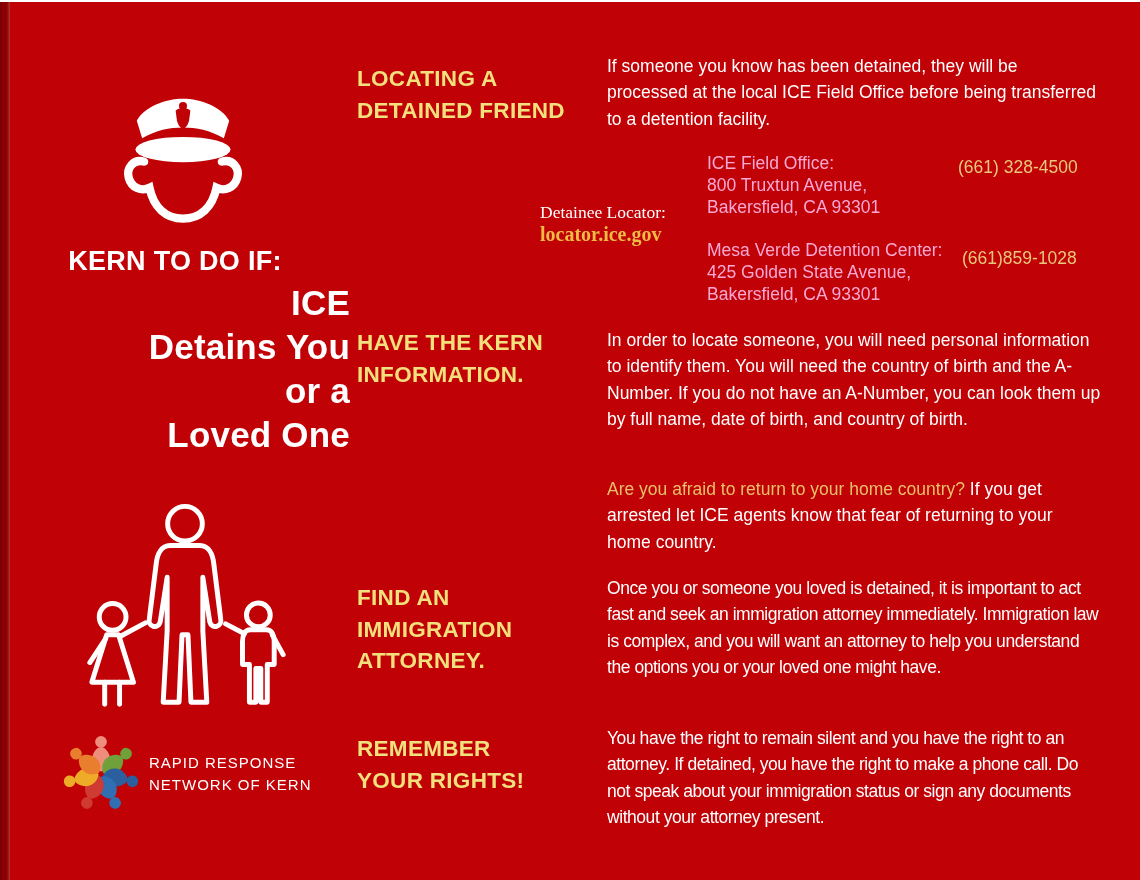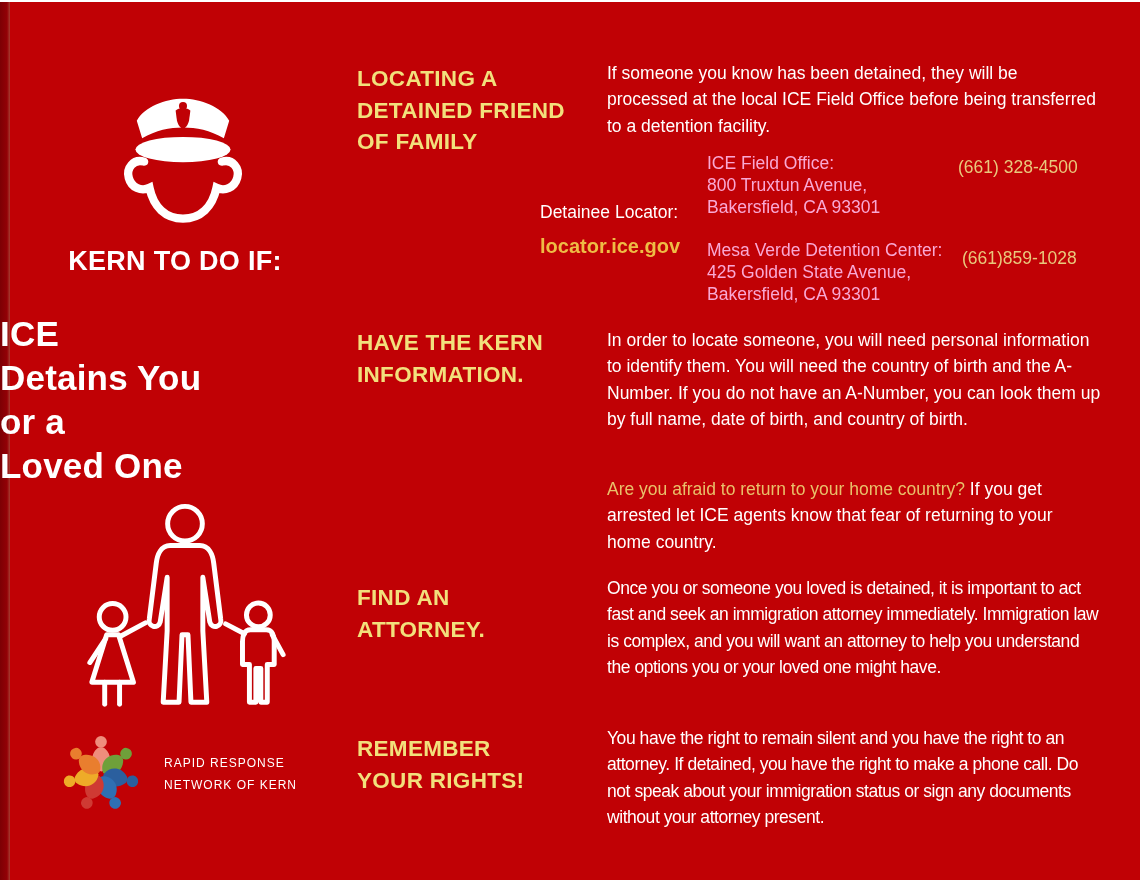--- a/index.html
+++ b/index.html
@@ -9,39 +9,39 @@
     font-family:"Liberation Sans","DejaVu Sans",sans-serif;
     -webkit-font-smoothing:antialiased;
   }
   .topline{position:absolute;top:0;left:0;right:0;height:2px;background:#ffffff;}
   .edge{position:absolute;top:0;left:0;bottom:0;width:10px;
         background:linear-gradient(90deg,#7c0004 0%,#930006 70%,#a63c30 100%);}
   
   .police{position:absolute;left:116px;top:92px;}
   .kicker{position:absolute;left:0;top:246px;width:350px;text-align:center;
           color:#fff;font-weight:bold;font-size:27px;letter-spacing:.3px;}
-  .main-title{position:absolute;left:0;top:281px;width:350px;text-align:left;
-          color:#fff;font-weight:bold;font-size:35px;line-height:44px;letter-spacing:.2px;margin-top:31px;}
+  .main-title{position:absolute;left:0;top:281px;width:350px;text-align:right;
+          color:#fff;font-weight:bold;font-size:35px;line-height:44px;letter-spacing:.2px;}
   .family{position:absolute;left:70px;top:497px;}
   .logo-row{position:absolute;left:60px;top:733px;display:flex;align-items:center;}
   .logo-mark{width:82px;height:82px;flex:0 0 auto;}
-  .logo-text{margin-left:22px;color:#fff;font-size:12px;line-height:22px;
+  .logo-text{margin-left:7px;color:#fff;font-size:15px;line-height:22px;
              letter-spacing:1px;font-weight:400;}
   
   .sec-h{position:absolute;left:357px;width:245px;color:#f2e07c;
          font-size:22.5px;font-weight:bold;line-height:31.5px;letter-spacing:.3px;}
   
   .body-p{position:absolute;left:607px;width:494px;color:#fff;
           font-size:17.5px;line-height:26.3px;}
   .condensed{letter-spacing:-.45px;}
   .addr{position:absolute;left:707px;color:#f9a8d4;font-size:17.5px;line-height:22px;}
   .phone{position:absolute;color:#e9c87c;font-size:17.5px;}
-  .locator{position:absolute;left:540px;top:202px;white-space:nowrap;}
+  .locator{position:absolute;left:540px;top:202px;white-space:nowrap;font-family:Liberation Serif, serif;}
   .locator-label{color:#fff;font-size:17.5px;}
-  .locator-url{color:#eebc45;font-size:20px;font-weight:bold;margin-top:12px;}
+  .locator-url{color:#eebc45;font-size:20px;font-weight:bold;margin-top:0;}
   .highlight{color:#e9c06a;}
   svg{display:block;}
 </style>
 </head>
 <body>
 
 <div class="canvas">
   <div class="edge"></div>
   <div class="topline"></div>
 
@@ -121,39 +121,39 @@
     </svg>
     <div class="logo-text">
       <div>RAPID RESPONSE</div>
       <div>NETWORK OF KERN</div>
     </div>
   </div>
 
   <div class="sec-h" style="top:63px">
     <div>LOCATING A</div>
     <div>DETAINED FRIEND</div>
-    <div>OF FAMILY</div>
   </div>
 
   <div class="sec-h" style="top:327px">
     <div>HAVE THE KERN</div>
     <div>INFORMATION.</div>
   </div>
 
   <div class="sec-h" style="top:582px">
     <div>FIND AN</div>
+    <div>IMMIGRATION</div>
     <div>ATTORNEY.</div>
   </div>
 
   <div class="sec-h" style="top:733px">
     <div>REMEMBER</div>
     <div>YOUR RIGHTS!</div>
   </div>
 
-  <div class="body-p" style="top:60px">If someone you know has been detained, they will be processed at the local ICE Field Office before being transferred to a detention facility.</div>
+  <div class="body-p" style="top:53px">If someone you know has been detained, they will be processed at the local ICE Field Office before being transferred to a detention facility.</div>
 
   <div class="locator">
     <div class="locator-label">Detainee Locator:</div>
     <div class="locator-url">locator.ice.gov</div>
   </div>
 
   <div class="addr" style="top:152px">
     <div>ICE Field Office:</div>
     <div>800 Truxtun Avenue,</div>
     <div>Bakersfield, CA 93301</div>

